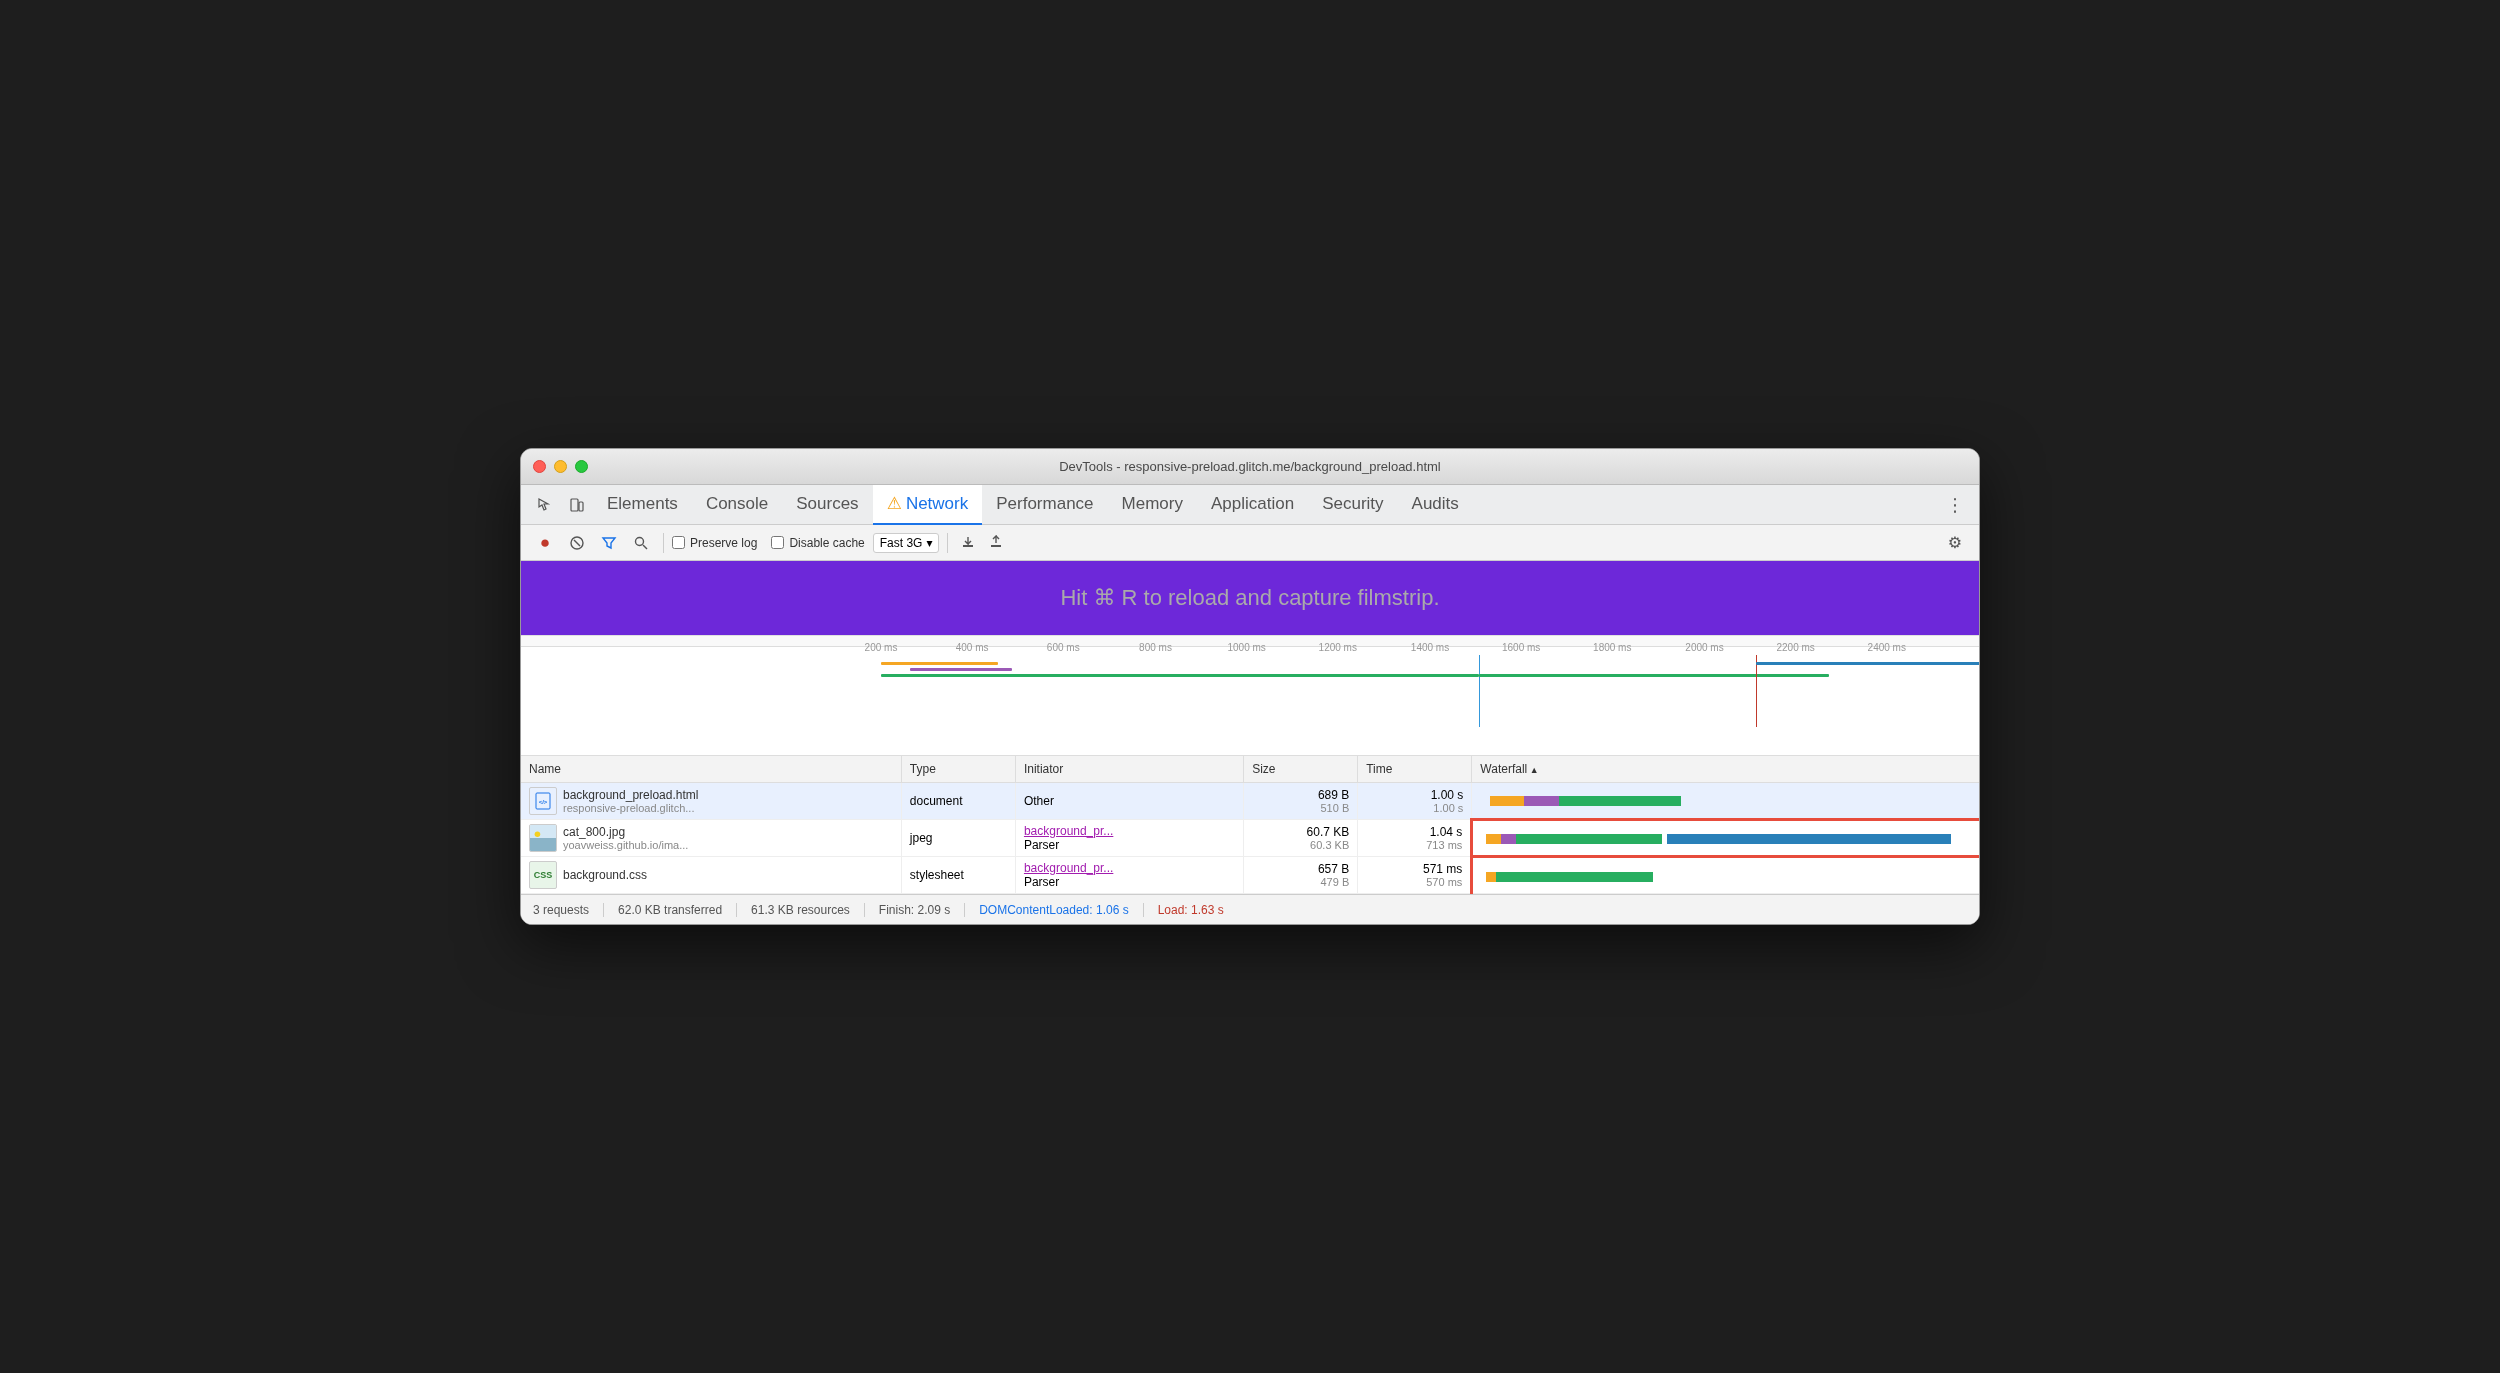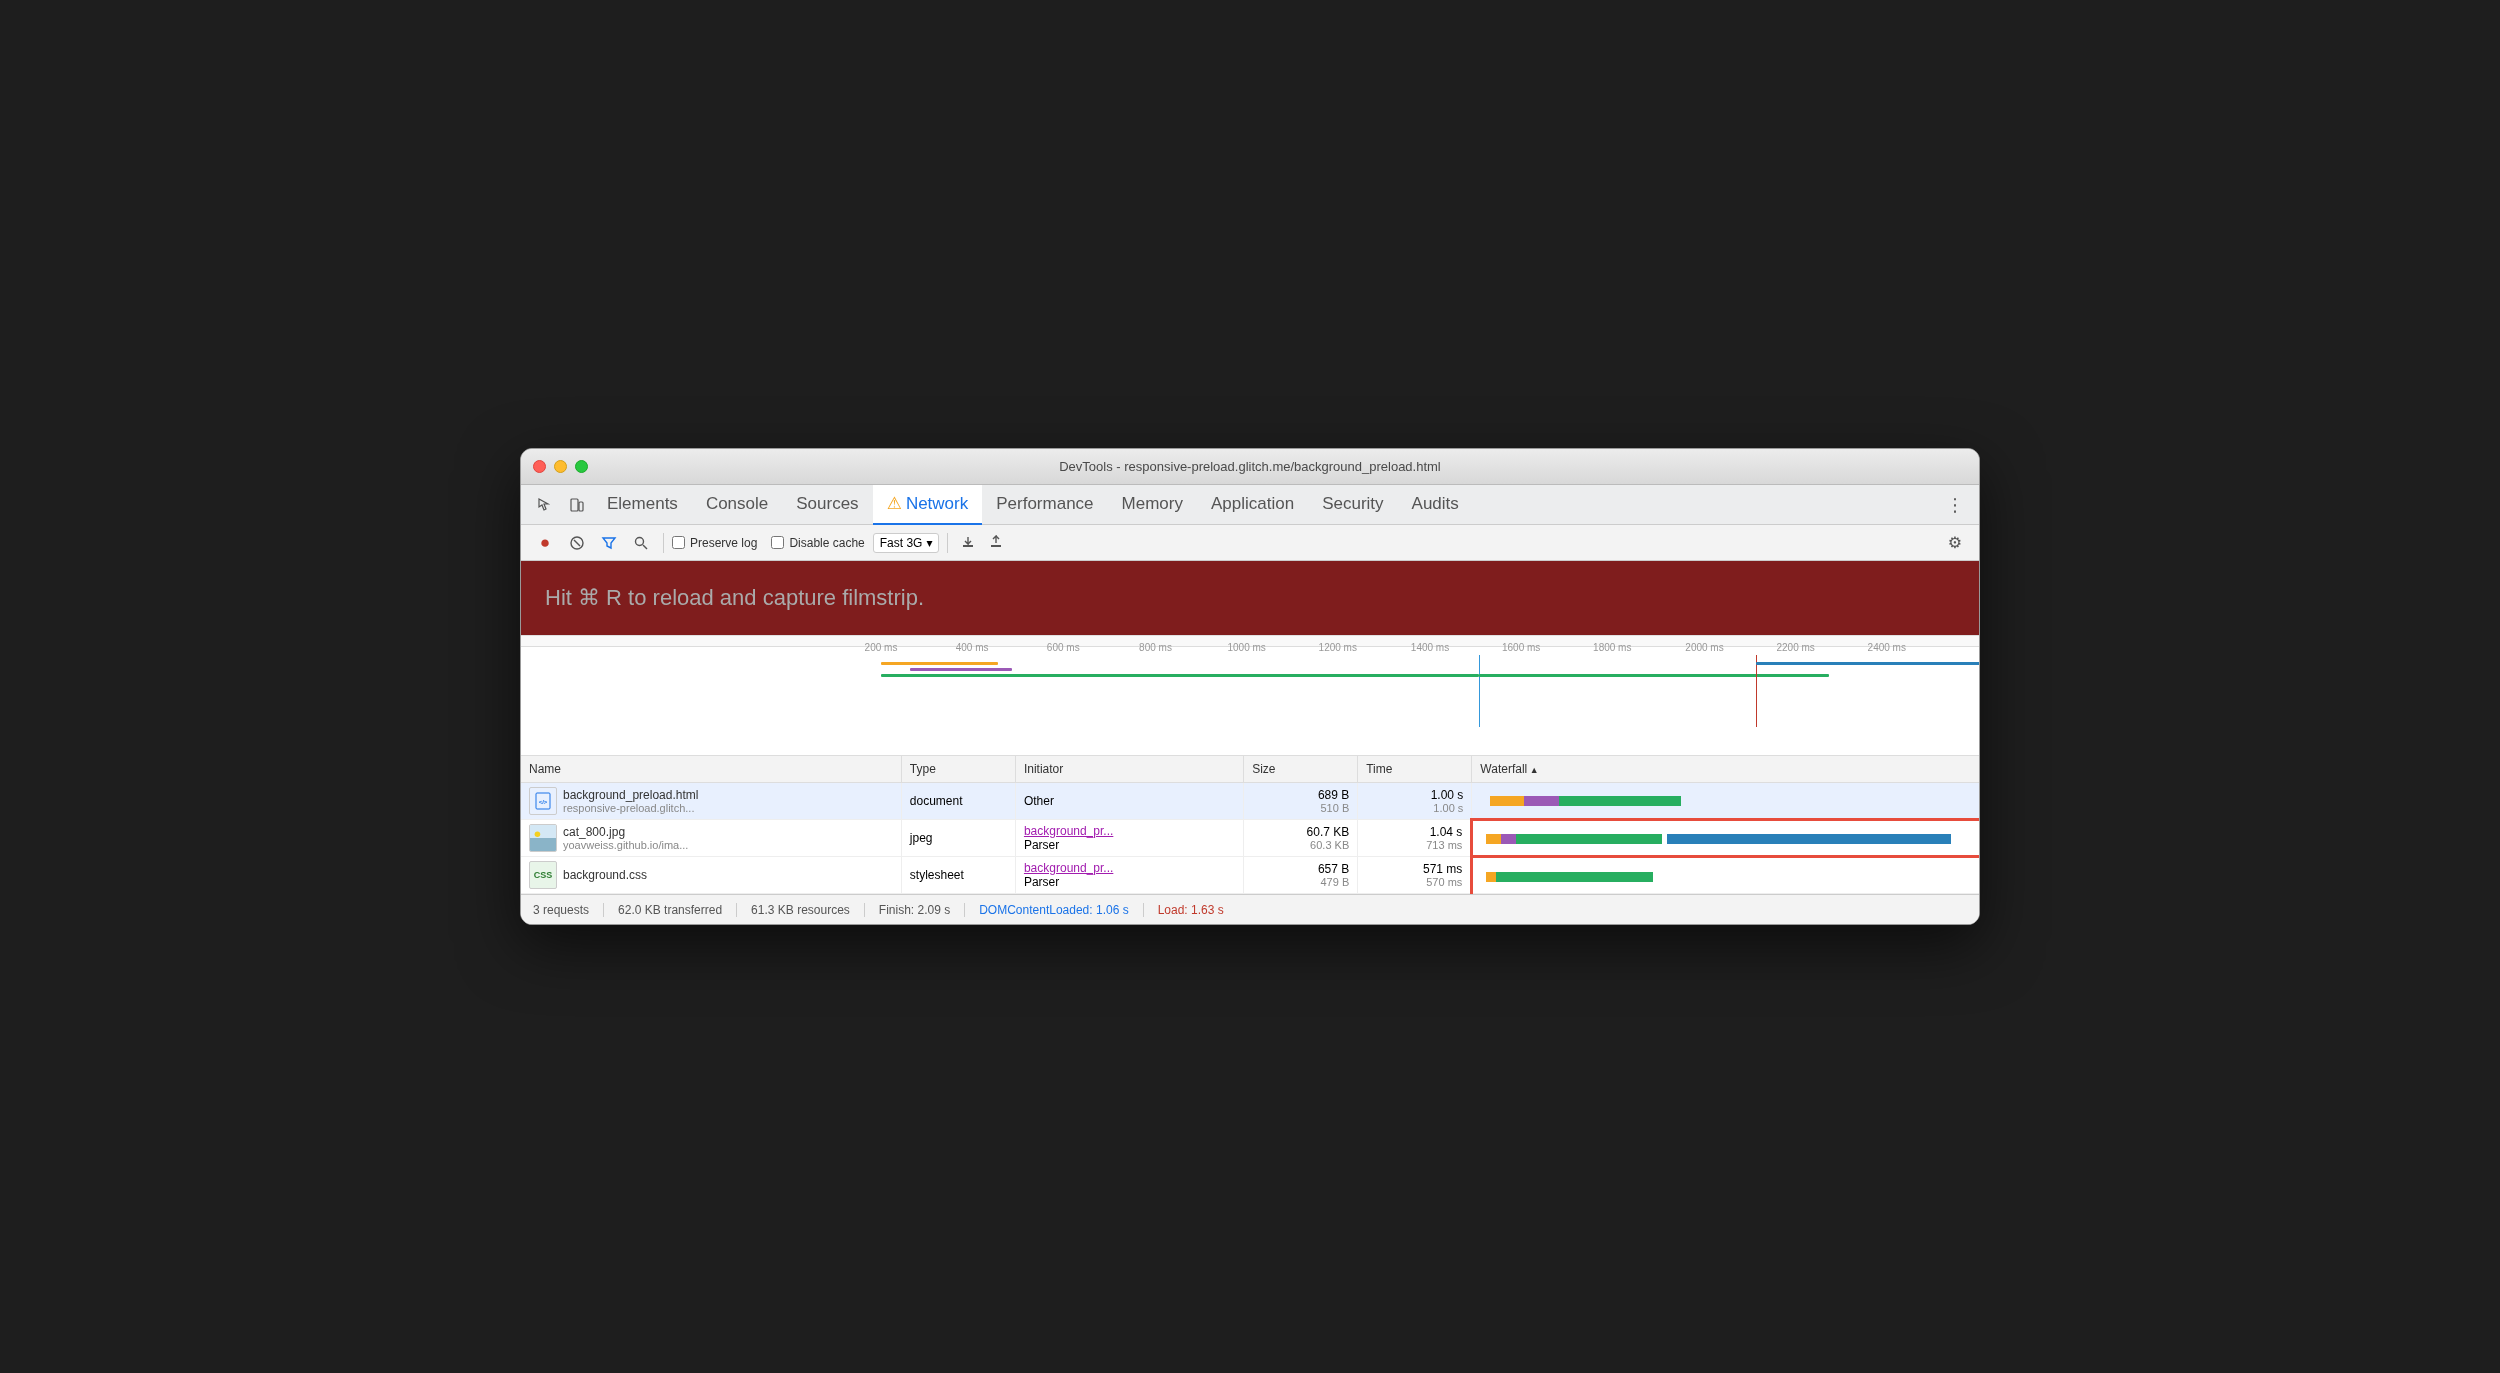--- a/index.html
+++ b/index.html
@@ -205,21 +205,22 @@
       color: #333;
       white-space: nowrap;
     }
     .filter-btn.active {
       background: #1a73e8;
       color: #fff;
       border-radius: 10px;
     }
     
     .filmstrip-hint {
-      background: #7f1d1d;
+      background: #6d28d9;
+      text-align: center;
       padding: 24px;
       font-size: 22px;
       color: #aaa;
       border-bottom: 1px solid #e0e0e0;
     }
     
     .timeline-area {
       background: #fff;
       border-bottom: 1px solid #ddd;
       padding: 0;

